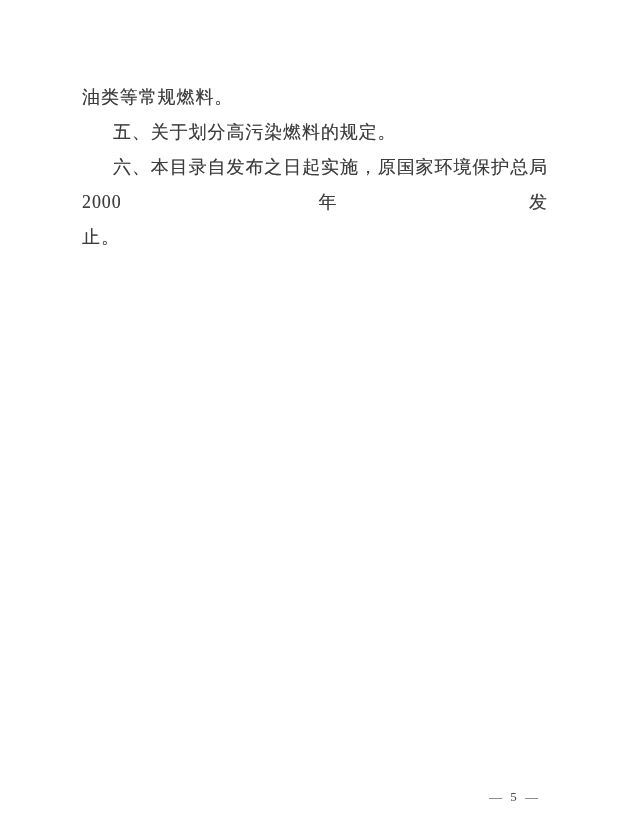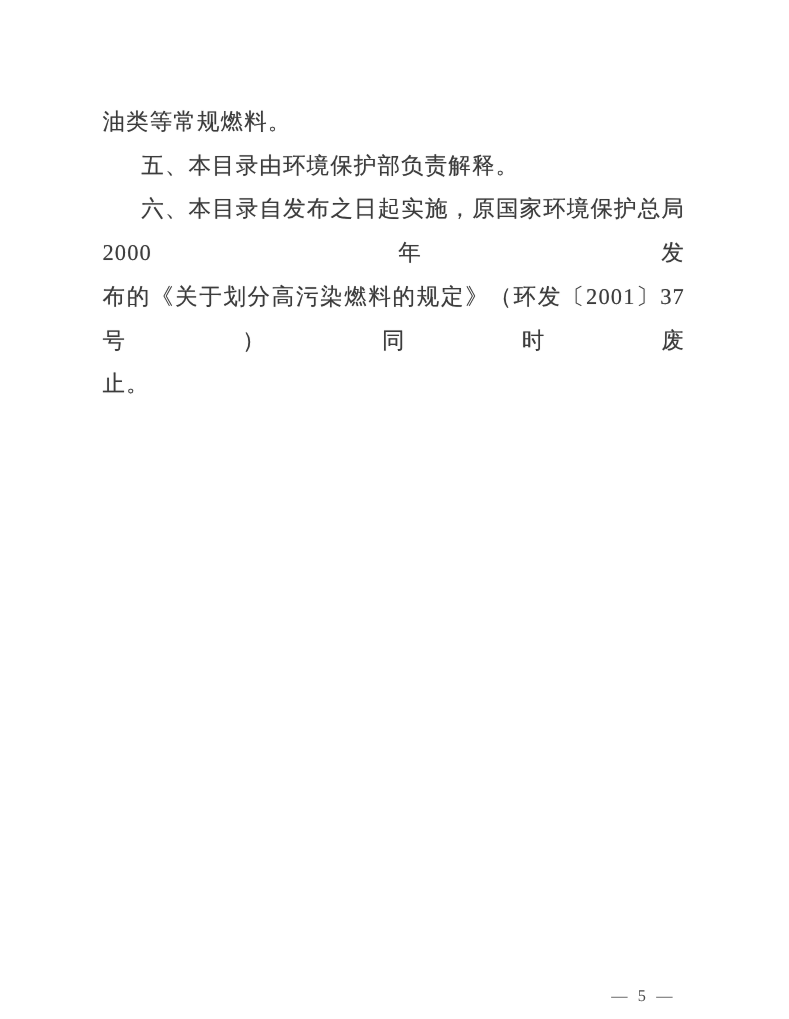--- a/index.html
+++ b/index.html
@@ -50,19 +50,18 @@
     color: #4a4a4a;
     white-space: nowrap;
   }
 </style>
 </head>
 <body>
 
 <div class="page">
   <div class="text-block">
     <div class="line">油类等常规燃料。</div>
-    <div class="line indent">五、本目录由环境保护部负责解释。</div>
+    <div class="line indent">五、关于划分高污染燃料的规定。</div>
     <div class="line indent justify">六、本目录自发布之日起实施，原国家环境保护总局 2000 年发</div>
-    <div class="line justify">布的《关于划分高污染燃料的规定》（环发〔2001〕37 号）同时废</div>
     <div class="line">止。</div>
   </div>
   <div class="footer">— 5 —</div>
 </div>
 
 </body></html>

